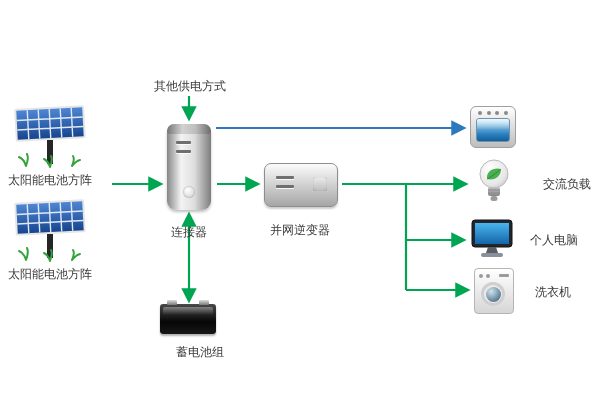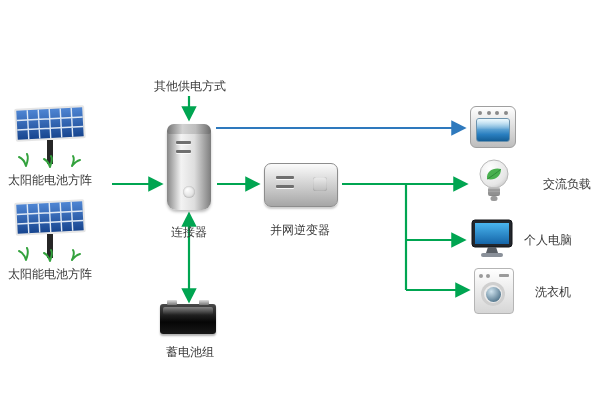--- a/index.html
+++ b/index.html
@@ -139,21 +139,21 @@
     <div class="slot s2"></div>
     <div class="btn"></div>
   </div>
   <div class="label" style="left:258px;top:222px;width:84px;">并网逆变器</div>
 
   <div class="battery">
     <div class="t t1"></div>
     <div class="t t2"></div>
     <div class="gloss"></div>
   </div>
-  <div class="label" style="left:132px;top:344px;width:82px;text-align:right;">蓄电池组</div>
+  <div class="label" style="left:159px;top:344px;width:82px;">蓄电池组</div>
 
   <div class="oven">
     <div class="dots">
         <i></i>
         <i></i>
         <i></i>
         <i></i>
       </div>
     <div class="screen"></div>
   </div>
@@ -184,21 +184,21 @@
       <linearGradient id="scr" x1="0" y1="0" x2="0" y2="1">
         <stop offset="0" stop-color="#49b5ef"></stop>
           <stop offset="1" stop-color="#1565a8"></stop>
       </linearGradient>
     </defs>
     <rect x="2" y="2" width="40" height="27" rx="3" fill="#22262c" stroke="#101317"></rect>
     <rect x="5" y="5" width="34" height="21" fill="url(#scr)"></rect>
     <path d="M18,29 h8 l2,6 h-12 z" fill="#5a5f66"></path>
     <rect x="11" y="35" width="22" height="4" rx="2" fill="#8a9099"></rect>
   </svg>
-  <div class="label" style="left:524px;top:232px;width:60px;text-align:left;">个人电脑</div>
+  <div class="label" style="left:524px;top:232px;width:60px;text-align:center;">个人电脑</div>
 
   <div class="washer">
     <div class="panel">
         <i></i>
         <i></i>
         <span class="bar"></span>
       </div>
     <div class="door">
         <div class="glass"></div>
       </div>

